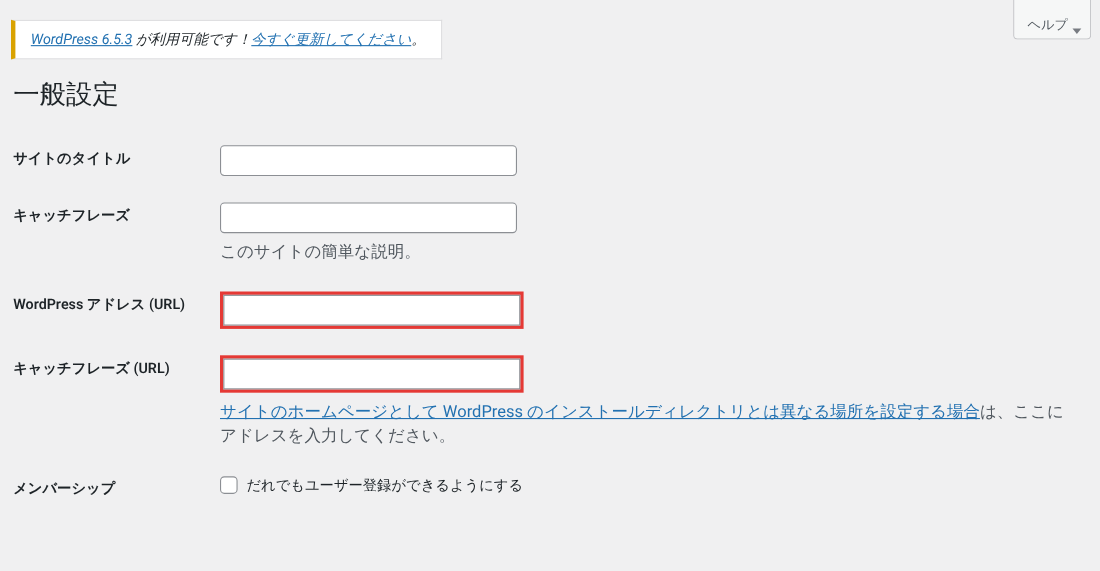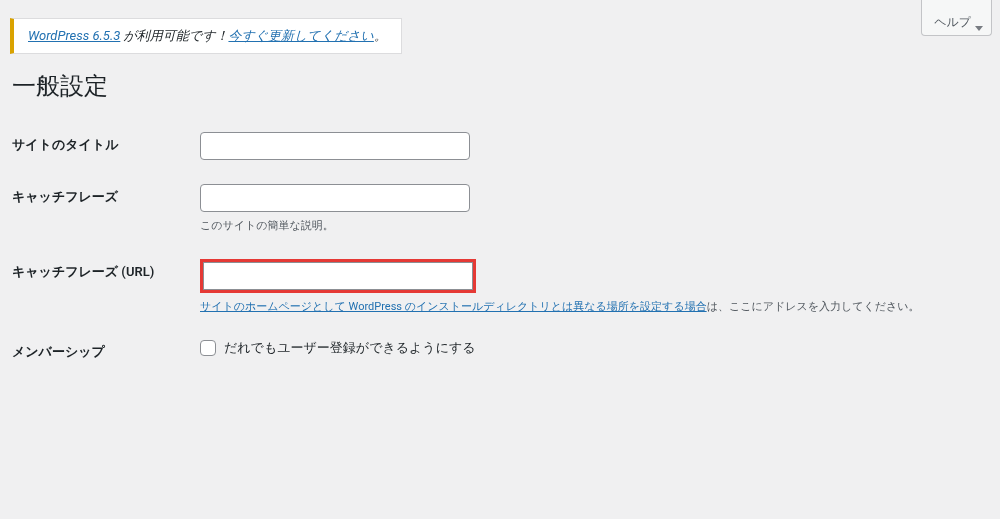--- a/index.html
+++ b/index.html
@@ -103,21 +103,21 @@
     padding: 0;
   }
   .hl-wrap input.regular-text {
     border-radius: 0;
     border: 1px solid #8c8f94;
     margin: -1px; 
   }
 
   p.description {
     margin: 6px 0 0 0;
-    font-size: 11px;
+    font-size: 15px;
     color: #50575e;
     line-height: 1.5;
   }
   p.description strong { color: #1d2327; font-weight: 600; }
 
   .blurred { color: transparent; text-shadow: 0 0 6px rgba(0,0,0,0.35); }
 
   label.checkbox-row {
     display: inline-flex;
     align-items: center;
@@ -165,20 +165,28 @@
   </tr>
 
   <tr>
     <th>キャッチフレーズ</th>
     <td>
       <input type="text" class="regular-text" value="" style="">
       <p class="description">このサイトの簡単な説明。</p>
     </td>
   </tr>
 
+  <tr>
+    <th>WordPress アドレス (URL)</th>
+    <td>
+      <span class="hl-wrap">
+        <input type="text" class="regular-text blurred" value="" style="">
+      </span>
+    </td>
+  </tr>
 
   <tr>
     <th>キャッチフレーズ (URL)</th>
     <td>
       <span class="hl-wrap">
         <input type="text" class="regular-text blurred" value="" style="">
       </span>
       <p class="description">
         <a class="wplink" href="#">サイトのホームページとして WordPress のインストールディレクトリとは異なる場所を設定する場合</a><span>は、ここにアドレスを入力してください。</span>
       </p>

